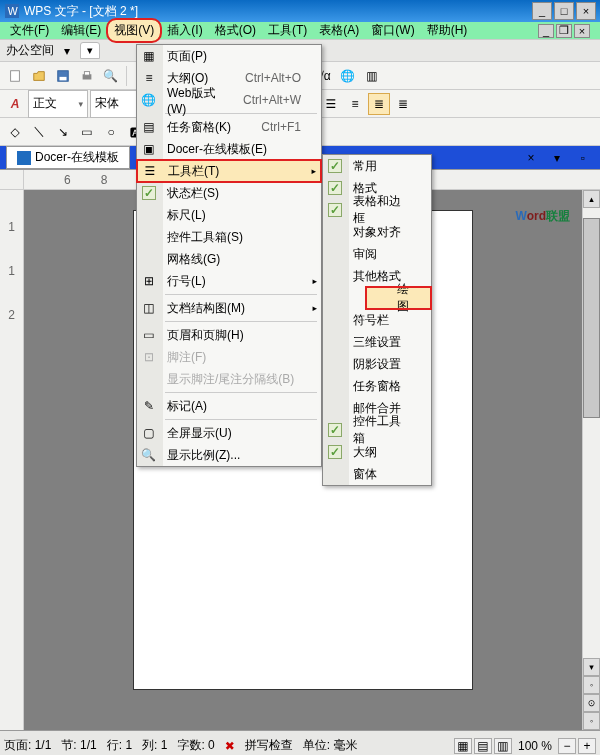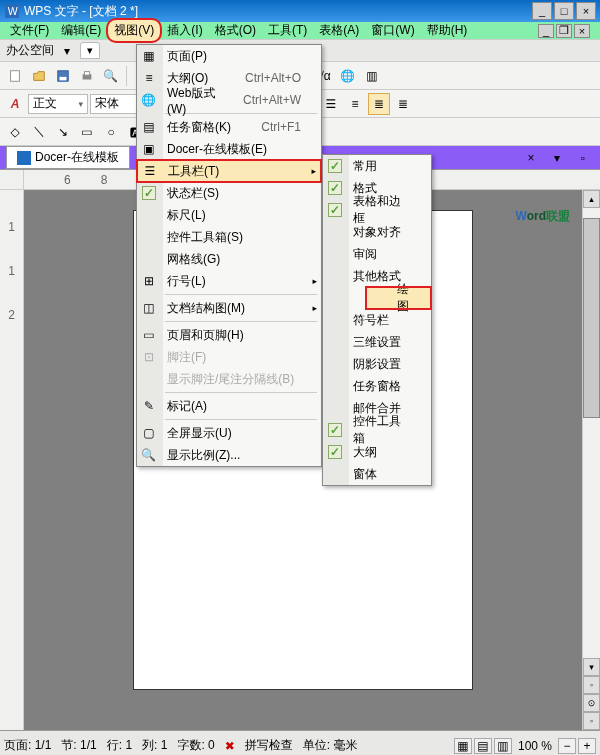--- a/index.html
+++ b/index.html
@@ -15,24 +15,24 @@
 .menubar > * { padding: 2px 6px; cursor: pointer; }
 .menubar .active-menu { background: #fce9b8; border: 1px solid #d9a94d; }
 .menubar .highlight-red { outline: 2px solid #e02020; outline-offset: -1px; border-radius: 9px; }
 
 .workspace-bar { height: 22px; background: #e8e8e6; display: flex; align-items: center; padding: 2px 6px; border-bottom: 1px solid #ccc; gap: 2px; }
 .tab-btn { background: #fff; border: 1px solid #bbb; border-radius: 3px 3px 0 0; padding: 1px 6px; font-size: 11px; }
 
 .toolbar-row { height: 28px; background: #f3f3f1; border-bottom: 1px solid #ccc; display: flex; align-items: center; padding: 0 4px; gap: 2px; }
 .tool-btn { width: 22px; height: 22px; border: 1px solid transparent; display: flex; align-items: center; justify-content: center; cursor: pointer; }
 .divider { width: 1px; height: 20px; background: #ccc; margin: 0 2px; }
-.select-box { height: 20px; border: 1px solid #bbb; background: #fff; padding: 0 4px; display: flex; align-items: center; min-width: 50px; }
+.select-box { height: 28px; border: 1px solid #bbb; background: #fff; padding: 0 4px; display: flex; align-items: center; min-width: 50px; }
 .dropdown-arrow { margin-left: auto; font-size: 9px; color: #666; }
 
-.doc-tabs { height: 24px; background: #8b5cf6; display: flex; align-items: center; padding: 2px 6px; gap: 4px; border-bottom: 1px solid #999; }
+.doc-tabs { height: 24px; background: #1d4ed8; display: flex; align-items: center; padding: 2px 6px; gap: 4px; border-bottom: 1px solid #999; }
 .doc-tab { background: #fff; border: 1px solid #999; padding: 2px 10px; display: flex; align-items: center; gap: 4px; font-size: 11px; }
 .doc-tab-icon { width: 14px; height: 14px; background: #1f6cbf; display: inline-block; }
 
 .ruler-area { height: 20px; background: #f0f0ee; border-bottom: 1px solid #ccc; display: flex; }
 .corner-box { width: 24px; height: 20px; border-right: 1px solid #ccc; }
 .ruler-h { flex: 1; display: flex; align-items: center; font-size: 9px; color: #666; padding-left: 40px; gap: 30px; }
 
 .editor-area { display: flex; height: 540px; }
 .ruler-v { width: 24px; background: #f0f0ee; border-right: 1px solid #ccc; display: flex; flex-direction: column; align-items: center; padding-top: 30px; gap: 30px; font-size: 9px; color: #666; }
 .page-area { flex: 1; background: #808080; padding: 20px; overflow: auto; }
@@ -57,21 +57,21 @@
 .menu-item.disabled { color: #aaa; cursor: default; }
 .menu-item .item-icon { position: absolute; left: 4px; width: 16px; height: 16px; display: flex; align-items: center; justify-content: center; }
 .menu-item .shortcut { margin-left: auto; color: #666; padding-left: 20px; }
 .menu-item .submenu-arrow { position: absolute; right: 4px; font-size: 9px; }
 .menu-sep { height: 1px; background: #ccc; margin: 2px 4px 2px 28px; }
 .check-icon { color: #5a9e3c; font-weight: bold; }
 .check-box { width: 14px; height: 14px; border: 1px solid #8aa868; background: #e8f0d8; display: flex; align-items: center; justify-content: center; }
 
 .watermark { position: absolute; top: 200px; right: 30px; z-index: 50; font-size: 22px; font-weight: bold; }
 .wm-w { color: #2a6ab8; }
-.wm-ord { color: #14532d; }
+.wm-ord { color: #7f1d1d; }
 .wm-cn { color: #15803d; font-family: Liberation Serif, serif; }
 
 .icon-svg { width: 14px; height: 14px; }
 </style>
 </head>
 <body>
 
 <div class="titlebar">
   <span class="titlebar-icon">
     <svg class="icon-svg" viewBox="0 0 16 16">

